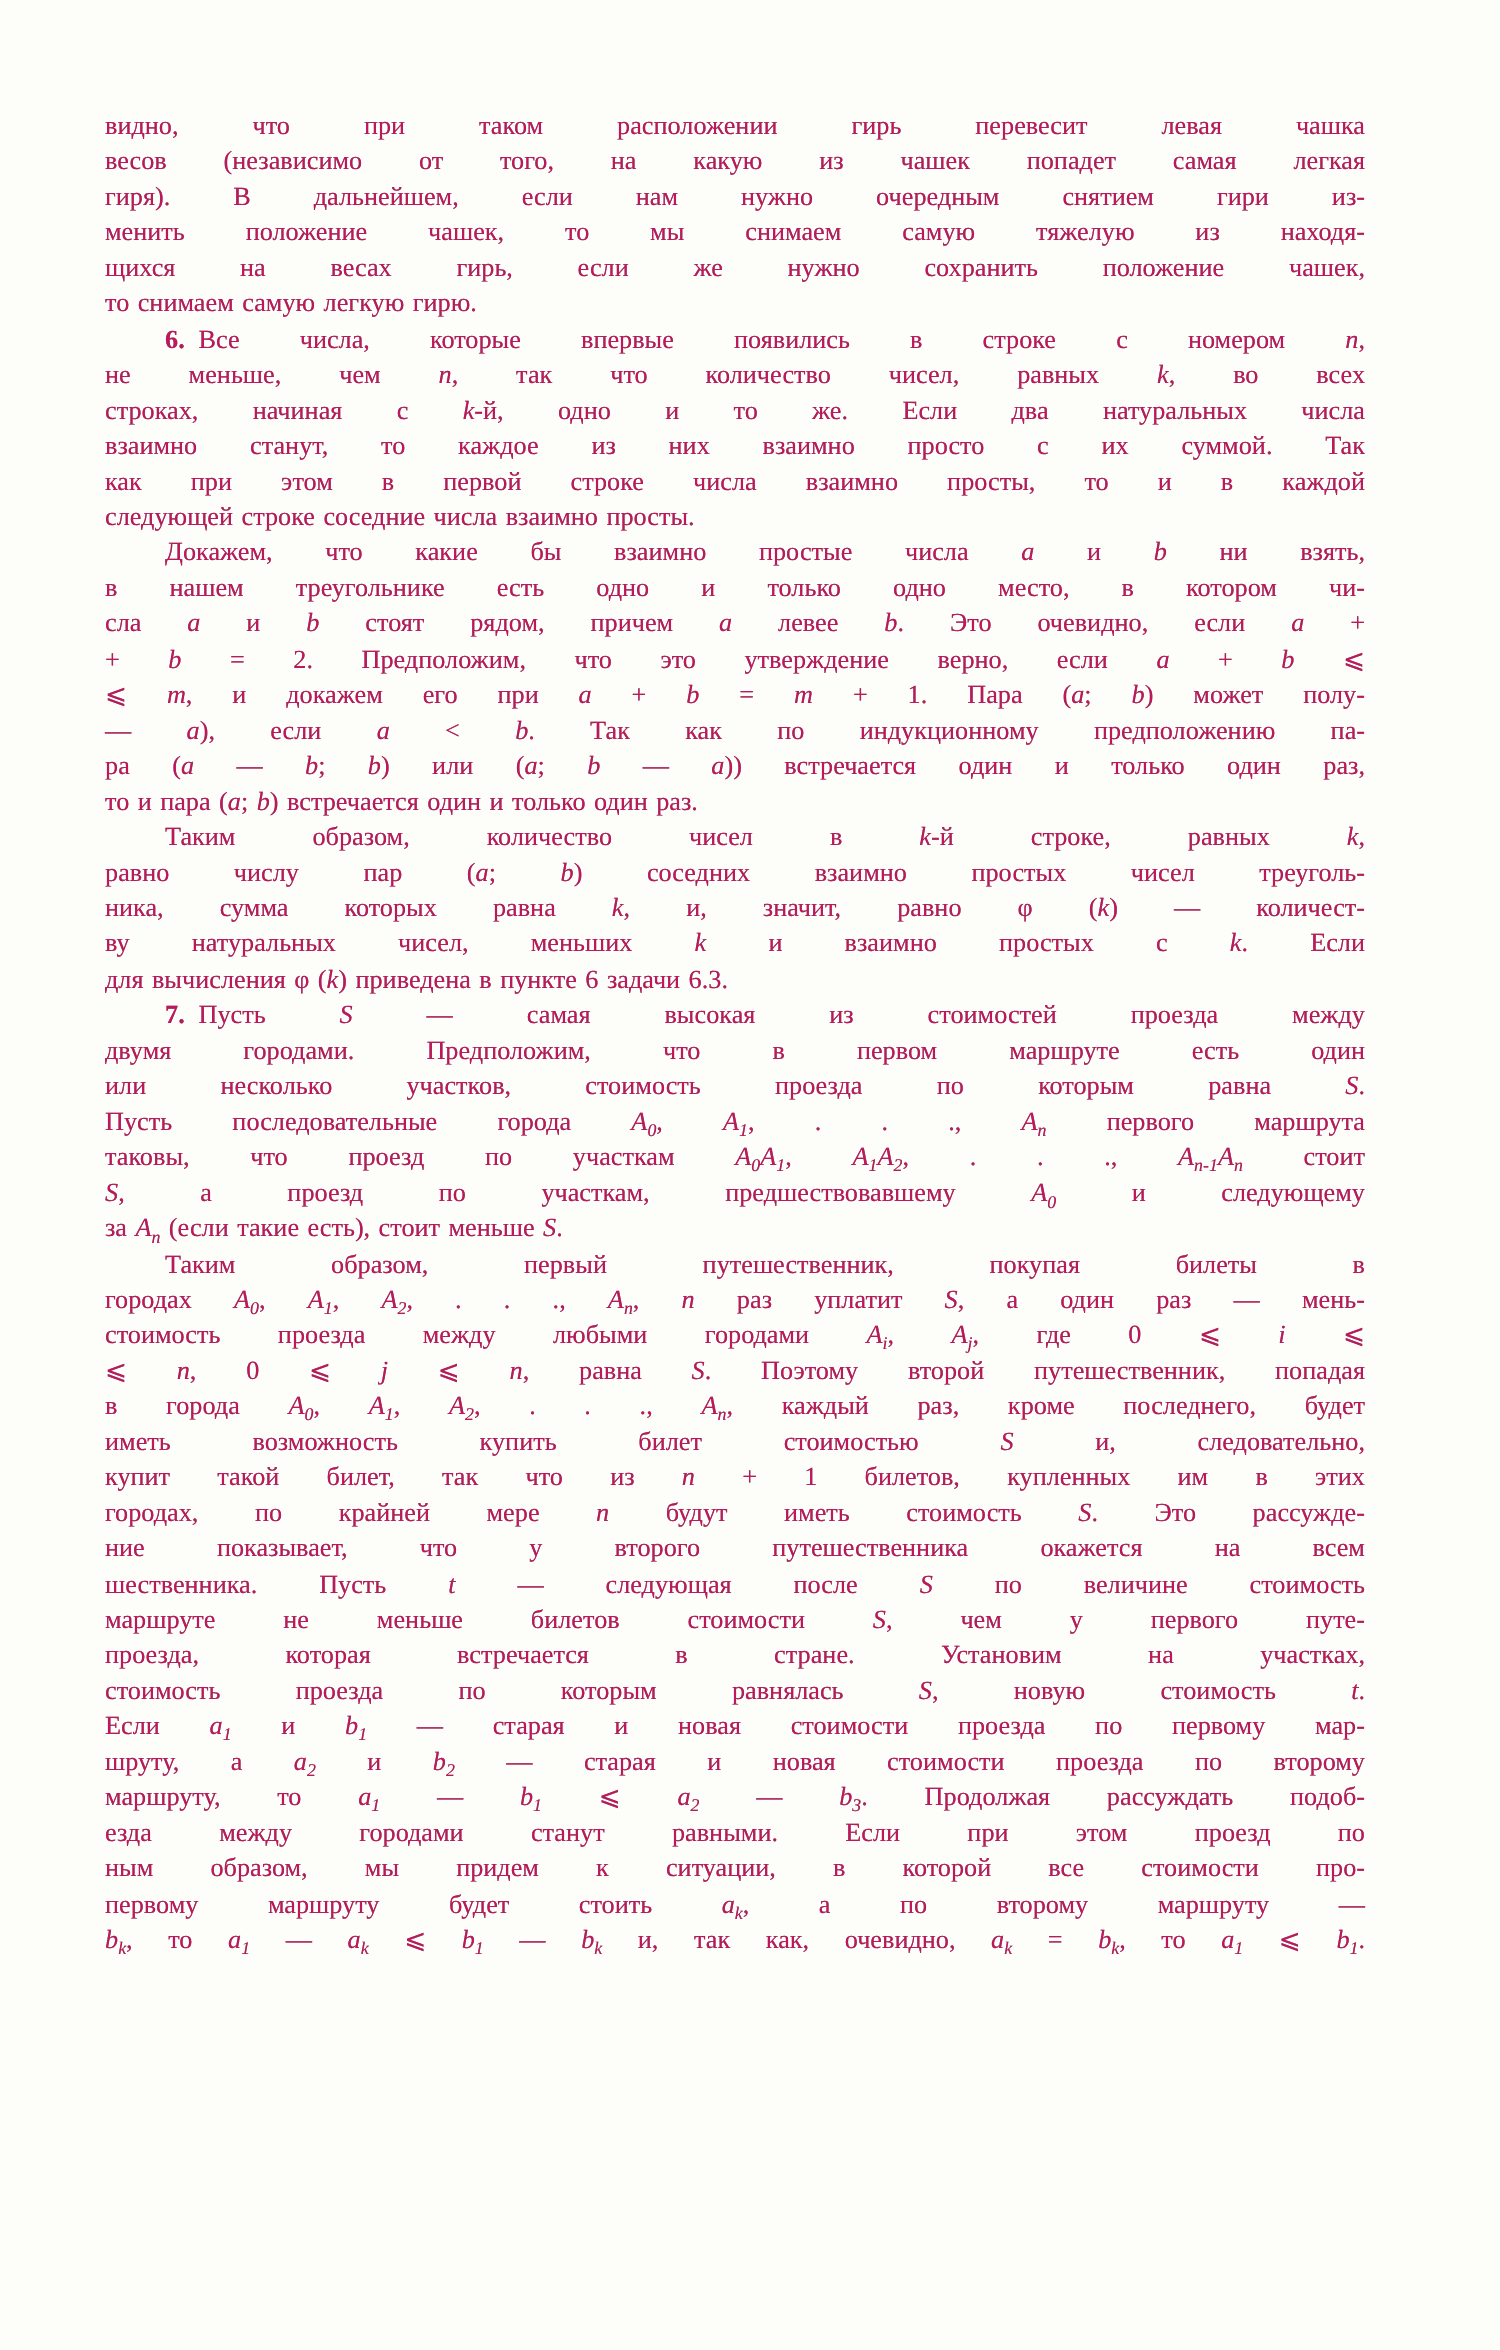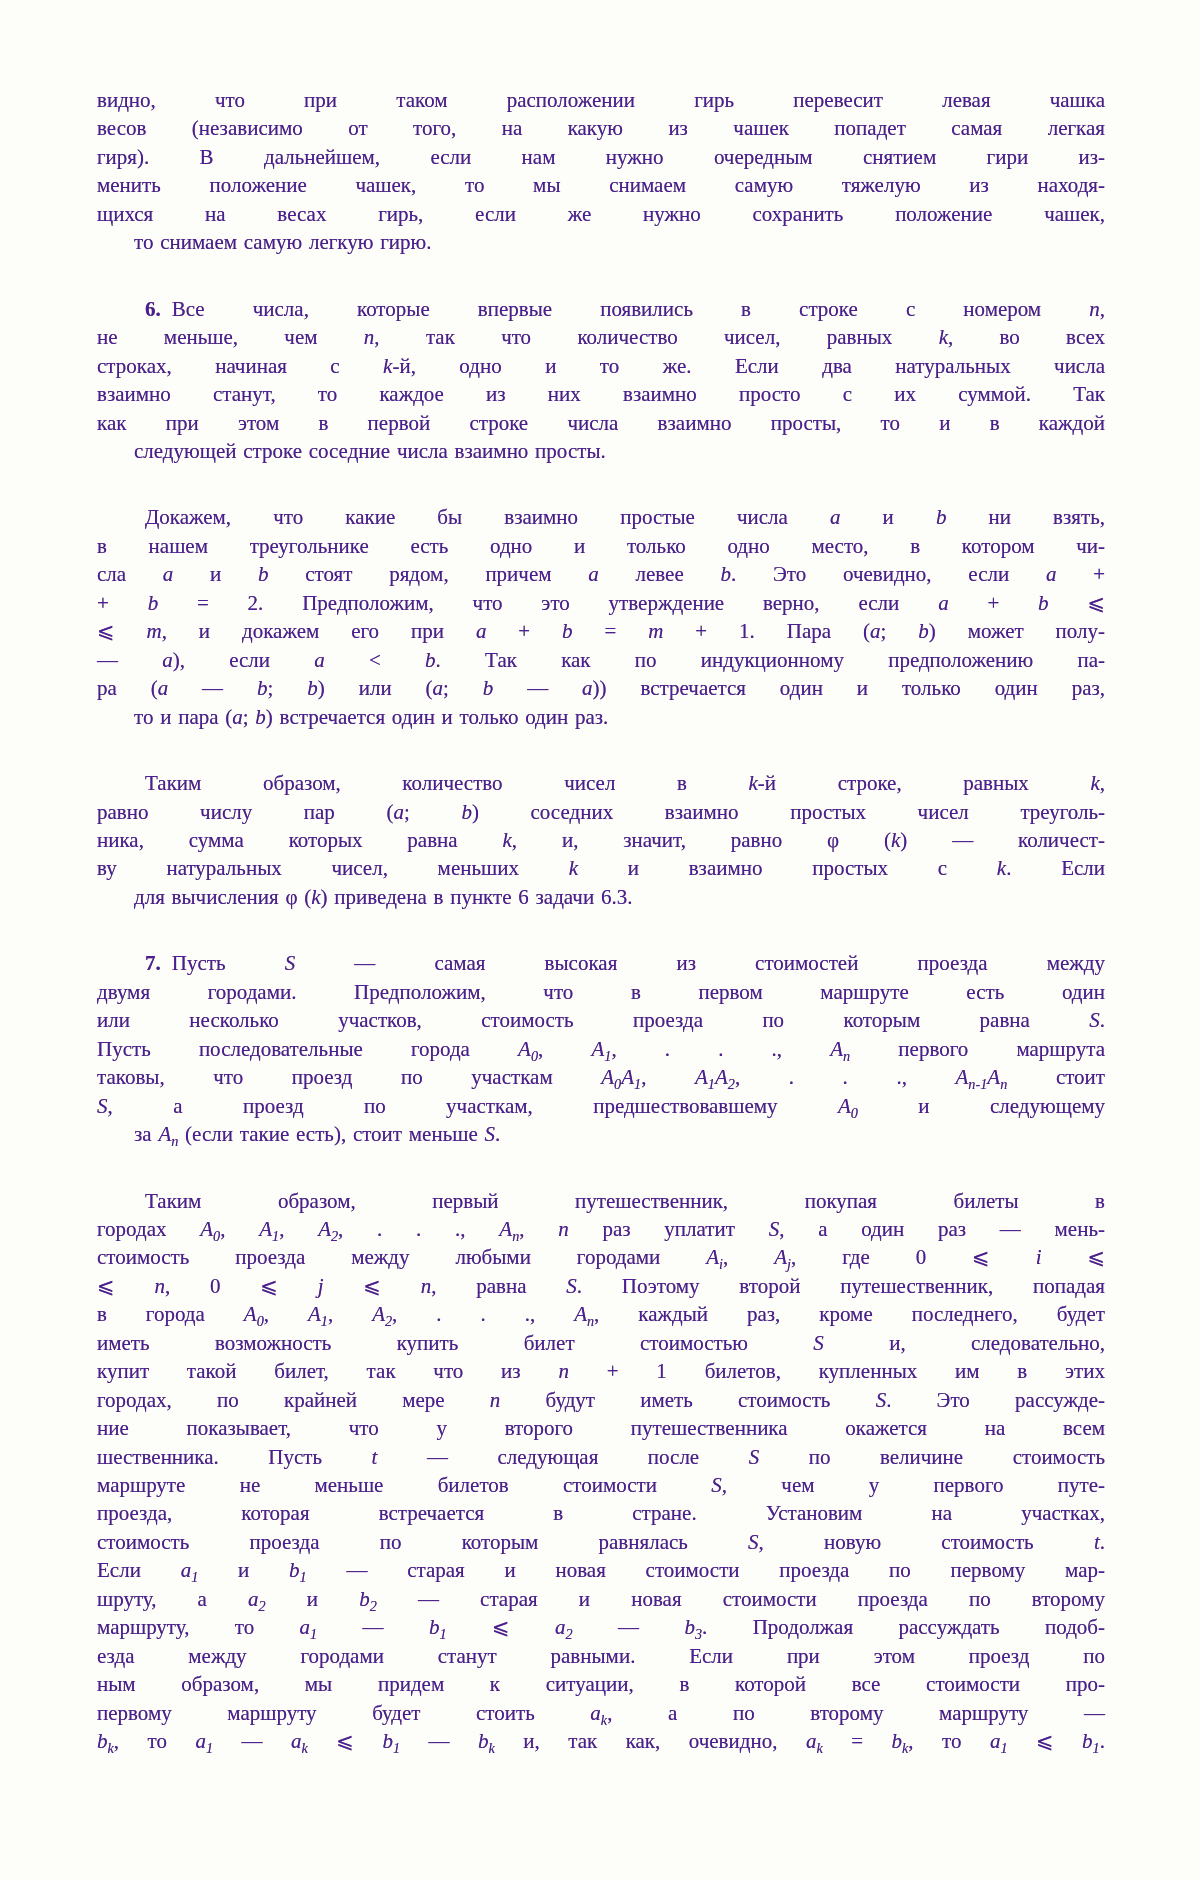--- a/index.html
+++ b/index.html
@@ -5,35 +5,35 @@
   html,body{margin:0;padding:0;background:#e8e8e8;}
   .page{
     position:relative;
     width:1200px;height:1880px;
     margin:0 auto;
     background:#fdfdfa;
     overflow:hidden;
   }
   .textblock{
     position:absolute;
-    left:97px;top:86px;width:1008px;
+    left:84px;top:86px;width:1008px;
     font-family:"Liberation Serif","DejaVu Serif","DejaVu Sans",serif;
     font-size:21px;
     line-height:28.45px;
-    color:#4c1d95;
+    color:#be185d;
     text-shadow:0 0 .45px rgba(20,15,10,.55);
     word-spacing:1.5px;
   }
   .line{
     text-align:justify;
     text-align-last:justify;
     white-space:normal;
   }
-  .line.last{text-align-last:left;margin-left:37px;}
-  .line.ind{text-indent:48px;margin-top:38px;}
+  .line.last{text-align-last:left;}
+  .line.ind{text-indent:48px;}
   .num{font-weight:bold;margin-right:11px;}
   i{font-style:italic;}
   sub{vertical-align:sub;font-size:0.68em;line-height:0;}
 </style>
 </head>
 <body>
 
 <div class="page">
   <div class="textblock">
 

